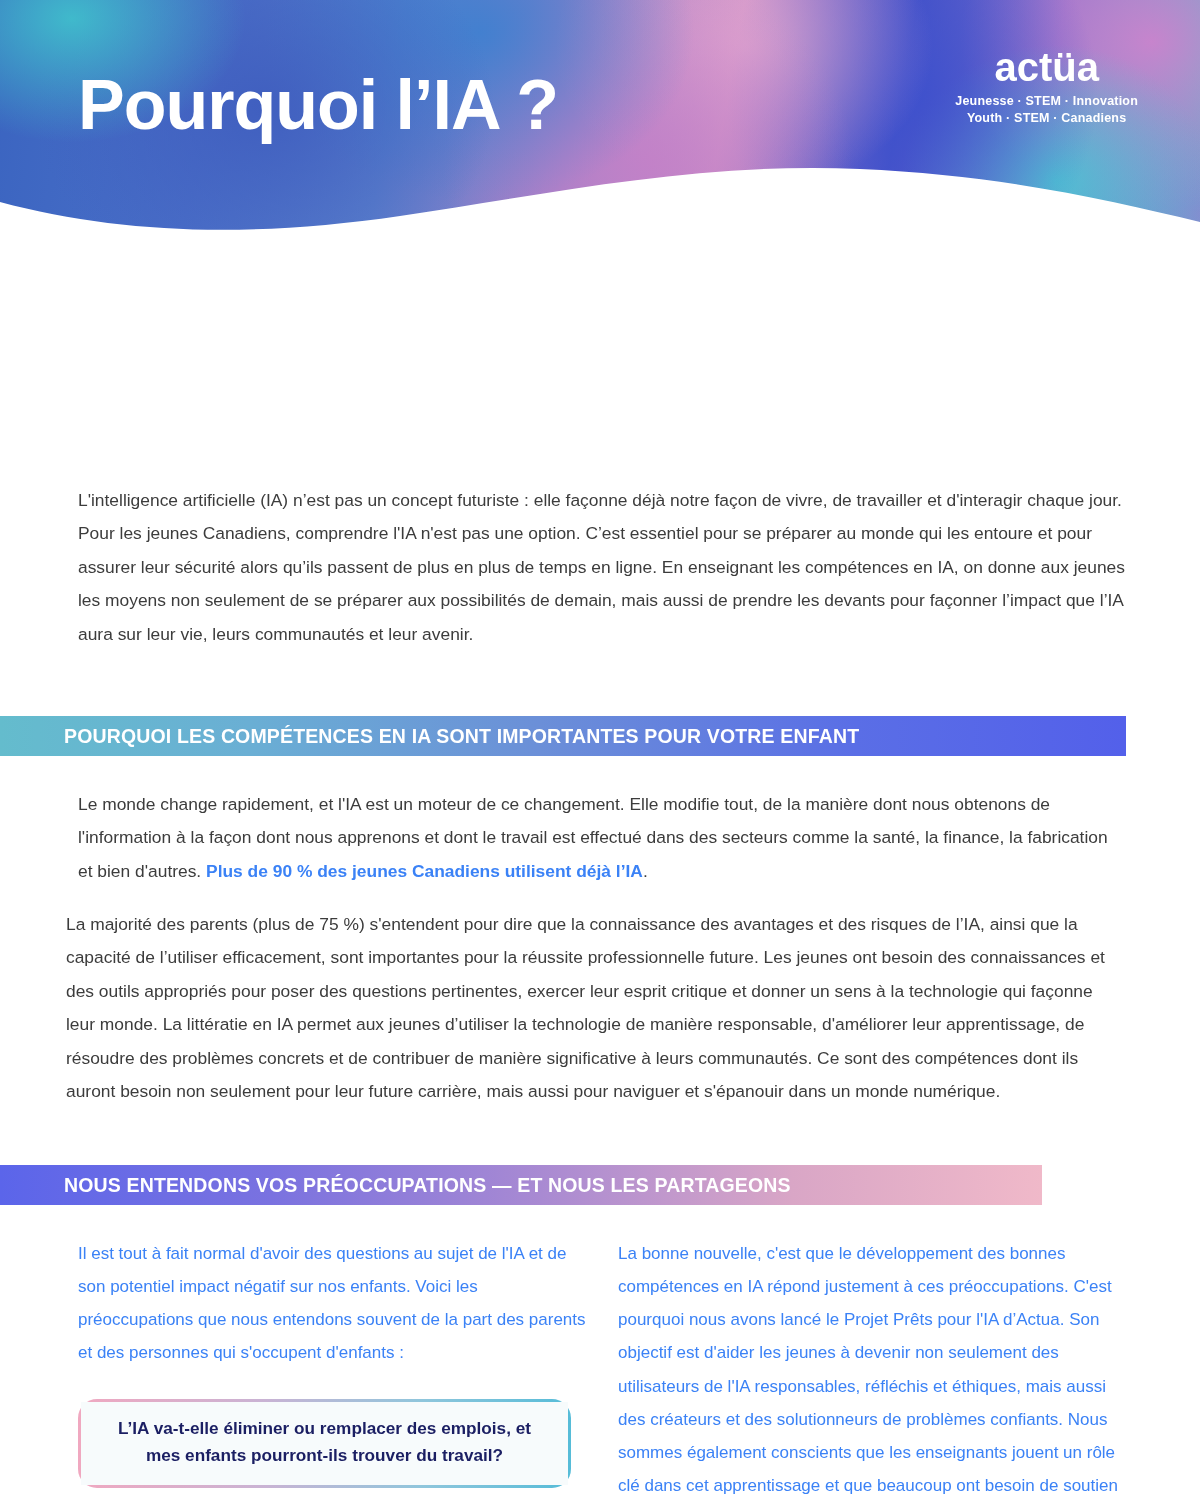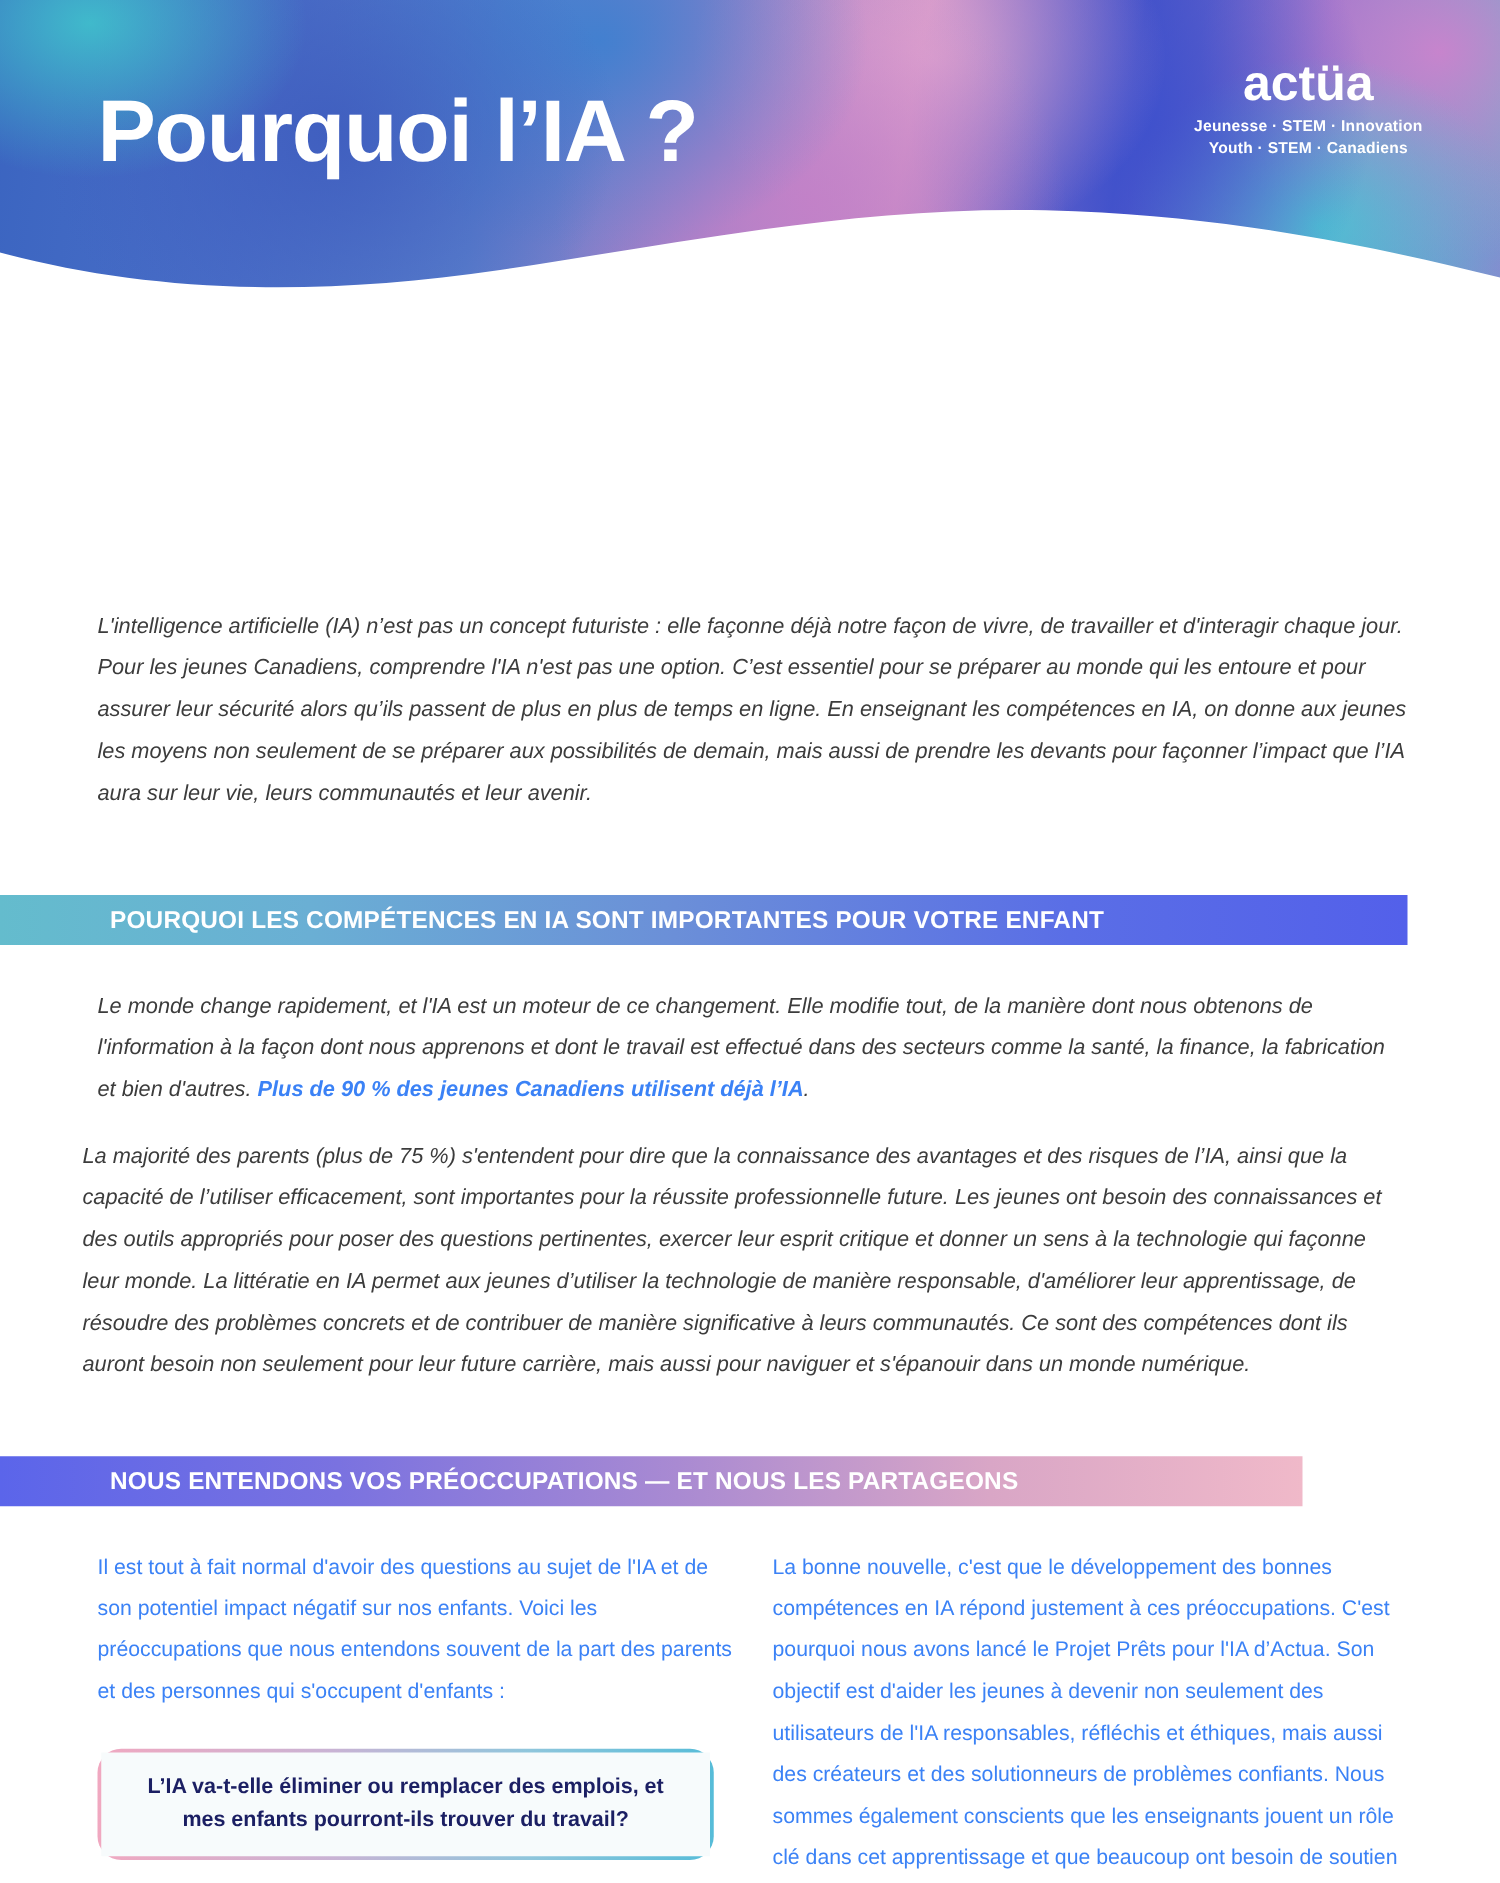--- a/index.html
+++ b/index.html
@@ -86,41 +86,40 @@
   }
 
   
   .content { position: relative; }
 
   p.body-text {
     font-size: 17.4px;
     line-height: 1.92;
     color: #3c3c3c;
     font-weight: 400;
-    font-style: italic;
   }
   p.body-text b, p.body-text strong { font-weight: 700; color: #3b82f6; }
 
   .intro {
     position: absolute;
     left: 78px;
     top: 252px;
     width: 1048px;
   }
 
   
   .banner {
     position: absolute;
     left: 0;
     height: 40px;
     display: flex;
     align-items: center;
   }
   .banner-label {
-    margin-left: 88px;
+    margin-left: 64px;
     color: #ffffff;
     font-size: 19.5px;
     font-weight: 700;
     letter-spacing: 0.15px;
     white-space: nowrap;
   }
   .banner-1 {
     top: 484px;
     width: 1126px;
     background: linear-gradient(90deg, #64bccd 0%, #6aafd4 22%, #6b8fd8 48%, #5a6ee6 76%, #5360ea 100%);

